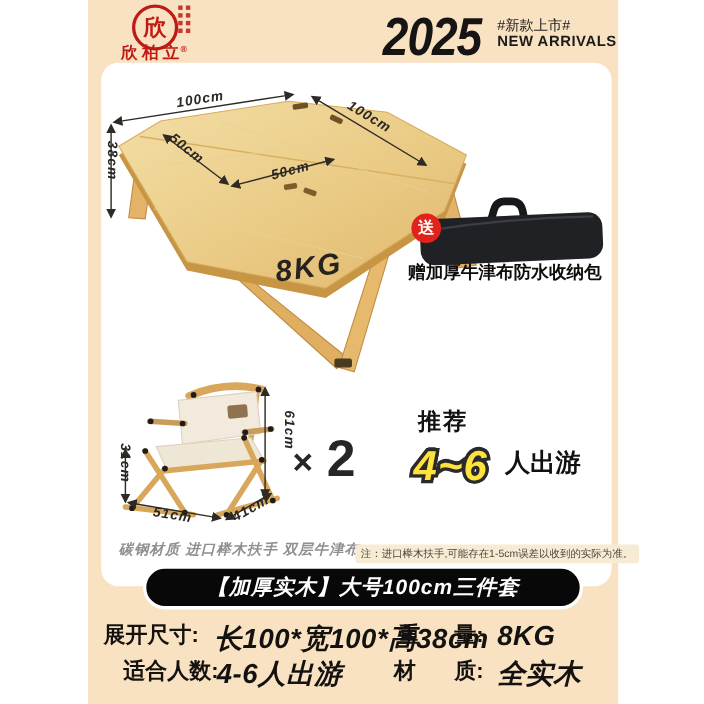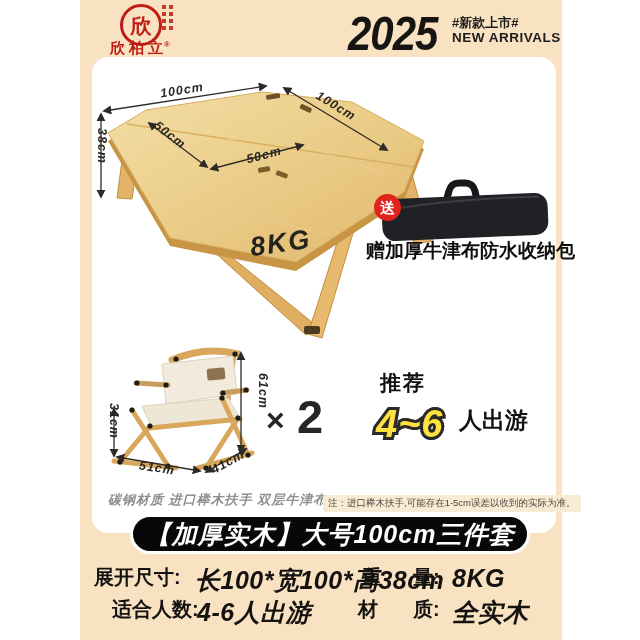--- a/index.html
+++ b/index.html
@@ -18,36 +18,36 @@
   .seal{left:120px;top:4px;width:36px;height:36px;border:3px solid #BE1B15;border-radius:50%;
         display:flex;align-items:center;justify-content:center;}
   .seal span{color:#BE1B15;font-weight:800;font-size:21px;line-height:1;}
   .tagline{left:162px;top:5px;display:grid;grid-template-columns:4px 4px;grid-auto-rows:4px;gap:3px;}
   .tagline i{background:#C43A30;display:block;}
   .brandname{left:104px;top:39px;width:72px;text-align:center;color:#BE1B15;font-weight:800;
              font-size:15px;letter-spacing:4px;}
   .brandname sup{font-size:8px;letter-spacing:0;margin-left:-3px;}
   .year{left:348px;top:9px;font-style:italic;font-weight:900;font-size:42px;line-height:1;
         letter-spacing:-1px;color:#171513;transform:scaleY(1.16);transform-origin:top left;}
-  .tagcn{left:452px;top:14px;font-weight:700;font-size:13px;color:#1B1B1B;}
+  .tagcn{left:452px;top:14px;font-weight:400;font-size:13px;color:#1B1B1B;}
   .tagen{left:452px;top:30px;font-weight:800;font-size:13.5px;letter-spacing:.5px;color:#1B1B1B;}
   
   .dim{font-style:italic;font-weight:700;font-size:12.5px;letter-spacing:1px;color:#2B2722;}
   .d-top{left:160px;top:83px;transform:rotate(-9deg);}
   .d-right{left:314px;top:99px;transform:rotate(31deg);}
   .d-h38{left:82px;top:139px;transform:rotate(90deg);transform-origin:center;width:40px;text-align:center;}
   .d-50l{left:152px;top:128px;transform:rotate(38deg);}
   .d-50r{left:246px;top:148px;transform:rotate(-15deg);}
   .weight8kg{left:250px;top:228px;font-style:italic;font-weight:800;font-size:27px;
              letter-spacing:2px;color:#26231F;transform:rotate(-8deg);}
   
   .giftbadge{left:374px;top:194px;width:27px;height:27px;background:#E1241B;border-radius:50%;
              display:flex;align-items:center;justify-content:center;}
   .giftbadge span{color:#fff;font-weight:800;font-size:15px;line-height:1;}
-  .gifttitle{left:366px;top:238px;width:186px;text-align:center;font-weight:800;font-size:19px;color:#0E0D0C;}
+  .gifttitle{left:366px;top:238px;width:186px;text-align:center;font-weight:800;font-size:16px;color:#0E0D0C;}
   .giftsize{left:366px;top:259px;width:186px;text-align:center;font-size:13px;color:#15130F;}
   .giftsize .gl{font-weight:800;}
   .giftsize .gv{font-weight:800;font-style:italic;letter-spacing:.5px;}
   
   .d-61{left:243px;top:384px;transform:rotate(90deg);transform-origin:center;width:40px;text-align:center;}
   .d-31{left:94px;top:414px;transform:rotate(90deg);transform-origin:center;width:40px;text-align:center;}
   .d-51{left:139px;top:461px;transform:rotate(9deg);}
   .d-41{left:210px;top:455px;transform:rotate(-29deg);}
   .times{left:266px;top:404px;font-weight:700;font-size:32px;color:#262626;line-height:1;}
   .count{left:297px;top:393px;font-weight:700;font-size:47px;color:#262626;line-height:1;}
@@ -57,21 +57,21 @@
     text-shadow:2px 2px 0 #2a2a2a,-2px 2px 0 #2a2a2a,2px -2px 0 #2a2a2a,-2px -2px 0 #2a2a2a,0 3px 0 #2a2a2a,0 -3px 0 #2a2a2a,3px 0 0 #2a2a2a,-3px 0 0 #2a2a2a;}
   .range-front{color:#FFE23C;}
   .recosuffix{left:459px;top:405px;font-weight:800;font-size:23px;color:#111;}
   .caption{left:108px;top:491px;font-style:italic;font-weight:600;font-size:13px;
            letter-spacing:1px;color:#8F8F8F;}
   .note{left:323px;top:495px;font-size:9.5px;color:#4C463F;background:#F8EBD3;
         padding:2px 5px;border-radius:3px;}
   
   .banner{left:130px;top:514px;width:400px;height:40px;background:#080808;border:3px solid #ffffff;
           border-radius:24px;display:flex;align-items:center;justify-content:center;box-sizing:border-box;}
-  .banner span{color:#ffffff;font-style:italic;font-weight:800;font-size:25px;letter-spacing:1px;}
+  .banner span{color:#ffffff;font-style:italic;font-weight:800;font-size:19px;letter-spacing:1px;}
   .spec{color:#141210;font-weight:800;font-size:20px;}
   .spec.val{font-style:italic;font-size:25px;letter-spacing:.5px;}
   .s-r1{top:564px;} .s-r2{top:596px;}
   .s-l1{left:94px;} .s-v1{left:195px;}
   .s-wa{left:362px;} .s-wb{left:413px;} .s-wv{left:452px;}
   .s-l2{left:112px;} .s-v2{left:197px;}
   .s-ma{left:358px;} .s-mb{left:413px;} .s-mv{left:452px;}
   svg{position:absolute;left:0;top:0;}
 </style>
 </head>

